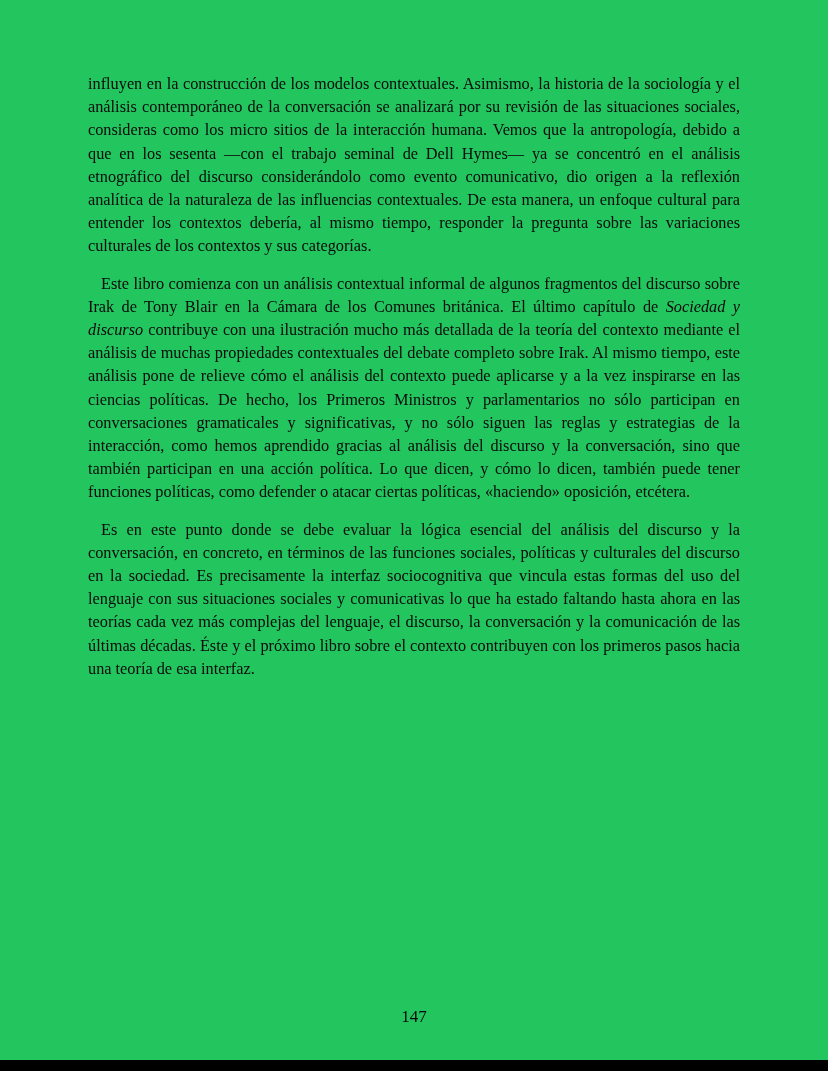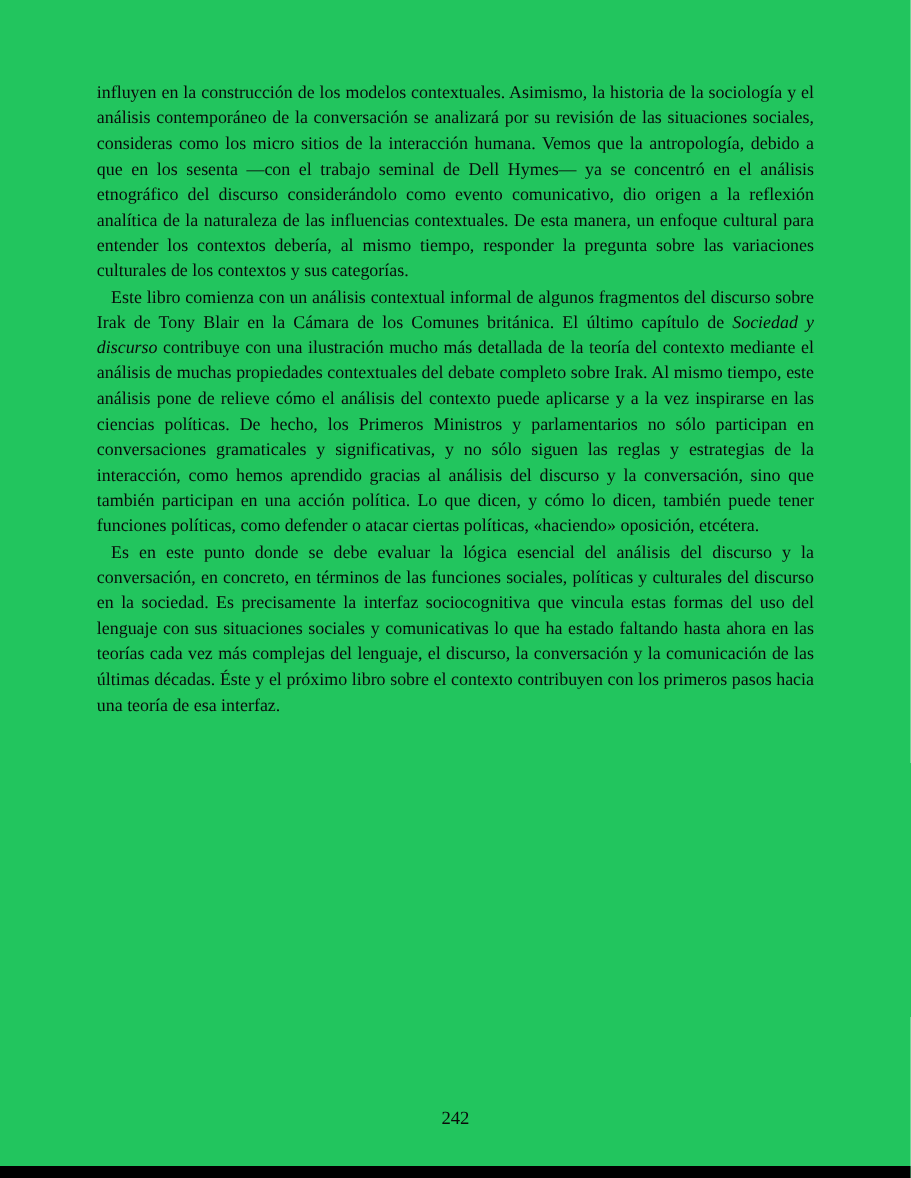--- a/index.html
+++ b/index.html
@@ -25,20 +25,21 @@
   .para {
     margin: 0;
     padding: 0;
     font-size: 16.3px;
     line-height: 23.2px;
     text-align: justify;
     text-justify: inter-word;
   }
   .para.indent {
     text-indent: 13px;
+    margin-top: 14px;
   }
   .para em {
     font-style: italic;
   }
   .page-number {
     position: absolute;
     top: 1006px;
     left: 0;
     width: 828px;
     text-align: center;
@@ -62,16 +63,16 @@
   <div class="text-block">
 
     <p class="para"><span>influyen en la construcción de los modelos contextuales. Asimismo, la historia de la sociología y el análisis contemporáneo de la conversación se analizará por su revisión de las situaciones sociales, consideras como los micro sitios de la interacción humana. Vemos que la antropología, debido a que en los sesenta —con el trabajo seminal de Dell Hymes— ya se concentró en el análisis etnográfico del discurso considerándolo como evento comunicativo, dio origen a la reflexión analítica de la naturaleza de las influencias contextuales. De esta manera, un enfoque cultural para entender los contextos debería, al mismo tiempo, responder la pregunta sobre las variaciones culturales de los contextos y sus categorías.</span></p>
 
     <p class="para indent"><span>Este libro comienza con un análisis contextual informal de algunos fragmentos del discurso sobre Irak de Tony Blair en la Cámara de los Comunes británica. El último capítulo de </span><em>Sociedad y discurso</em><span> contribuye con una ilustración mucho más detallada de la teoría del contexto mediante el análisis de muchas propiedades contextuales del debate completo sobre Irak. Al mismo tiempo, este análisis pone de relieve cómo el análisis del contexto puede aplicarse y a la vez inspirarse en las ciencias políticas. De hecho, los Primeros Ministros y parlamentarios no sólo participan en conversaciones gramaticales y significativas, y no sólo siguen las reglas y estrategias de la interacción, como hemos aprendido gracias al análisis del discurso y la conversación, sino que también participan en una acción política. Lo que dicen, y cómo lo dicen, también puede tener funciones políticas, como defender o atacar ciertas políticas, «haciendo» oposición, etcétera.</span></p>
 
     <p class="para indent"><span>Es en este punto donde se debe evaluar la lógica esencial del análisis del discurso y la conversación, en concreto, en términos de las funciones sociales, políticas y culturales del discurso en la sociedad. Es precisamente la interfaz sociocognitiva que vincula estas formas del uso del lenguaje con sus situaciones sociales y comunicativas lo que ha estado faltando hasta ahora en las teorías cada vez más complejas del lenguaje, el discurso, la conversación y la comunicación de las últimas décadas. Éste y el próximo libro sobre el contexto contribuyen con los primeros pasos hacia una teoría de esa interfaz.</span></p>
 
   </div>
 
-  <div class="page-number">242</div>
+  <div class="page-number">147</div>
 
   <div class="scan-edge-bottom"></div>
 </div>
 
 </body></html>

